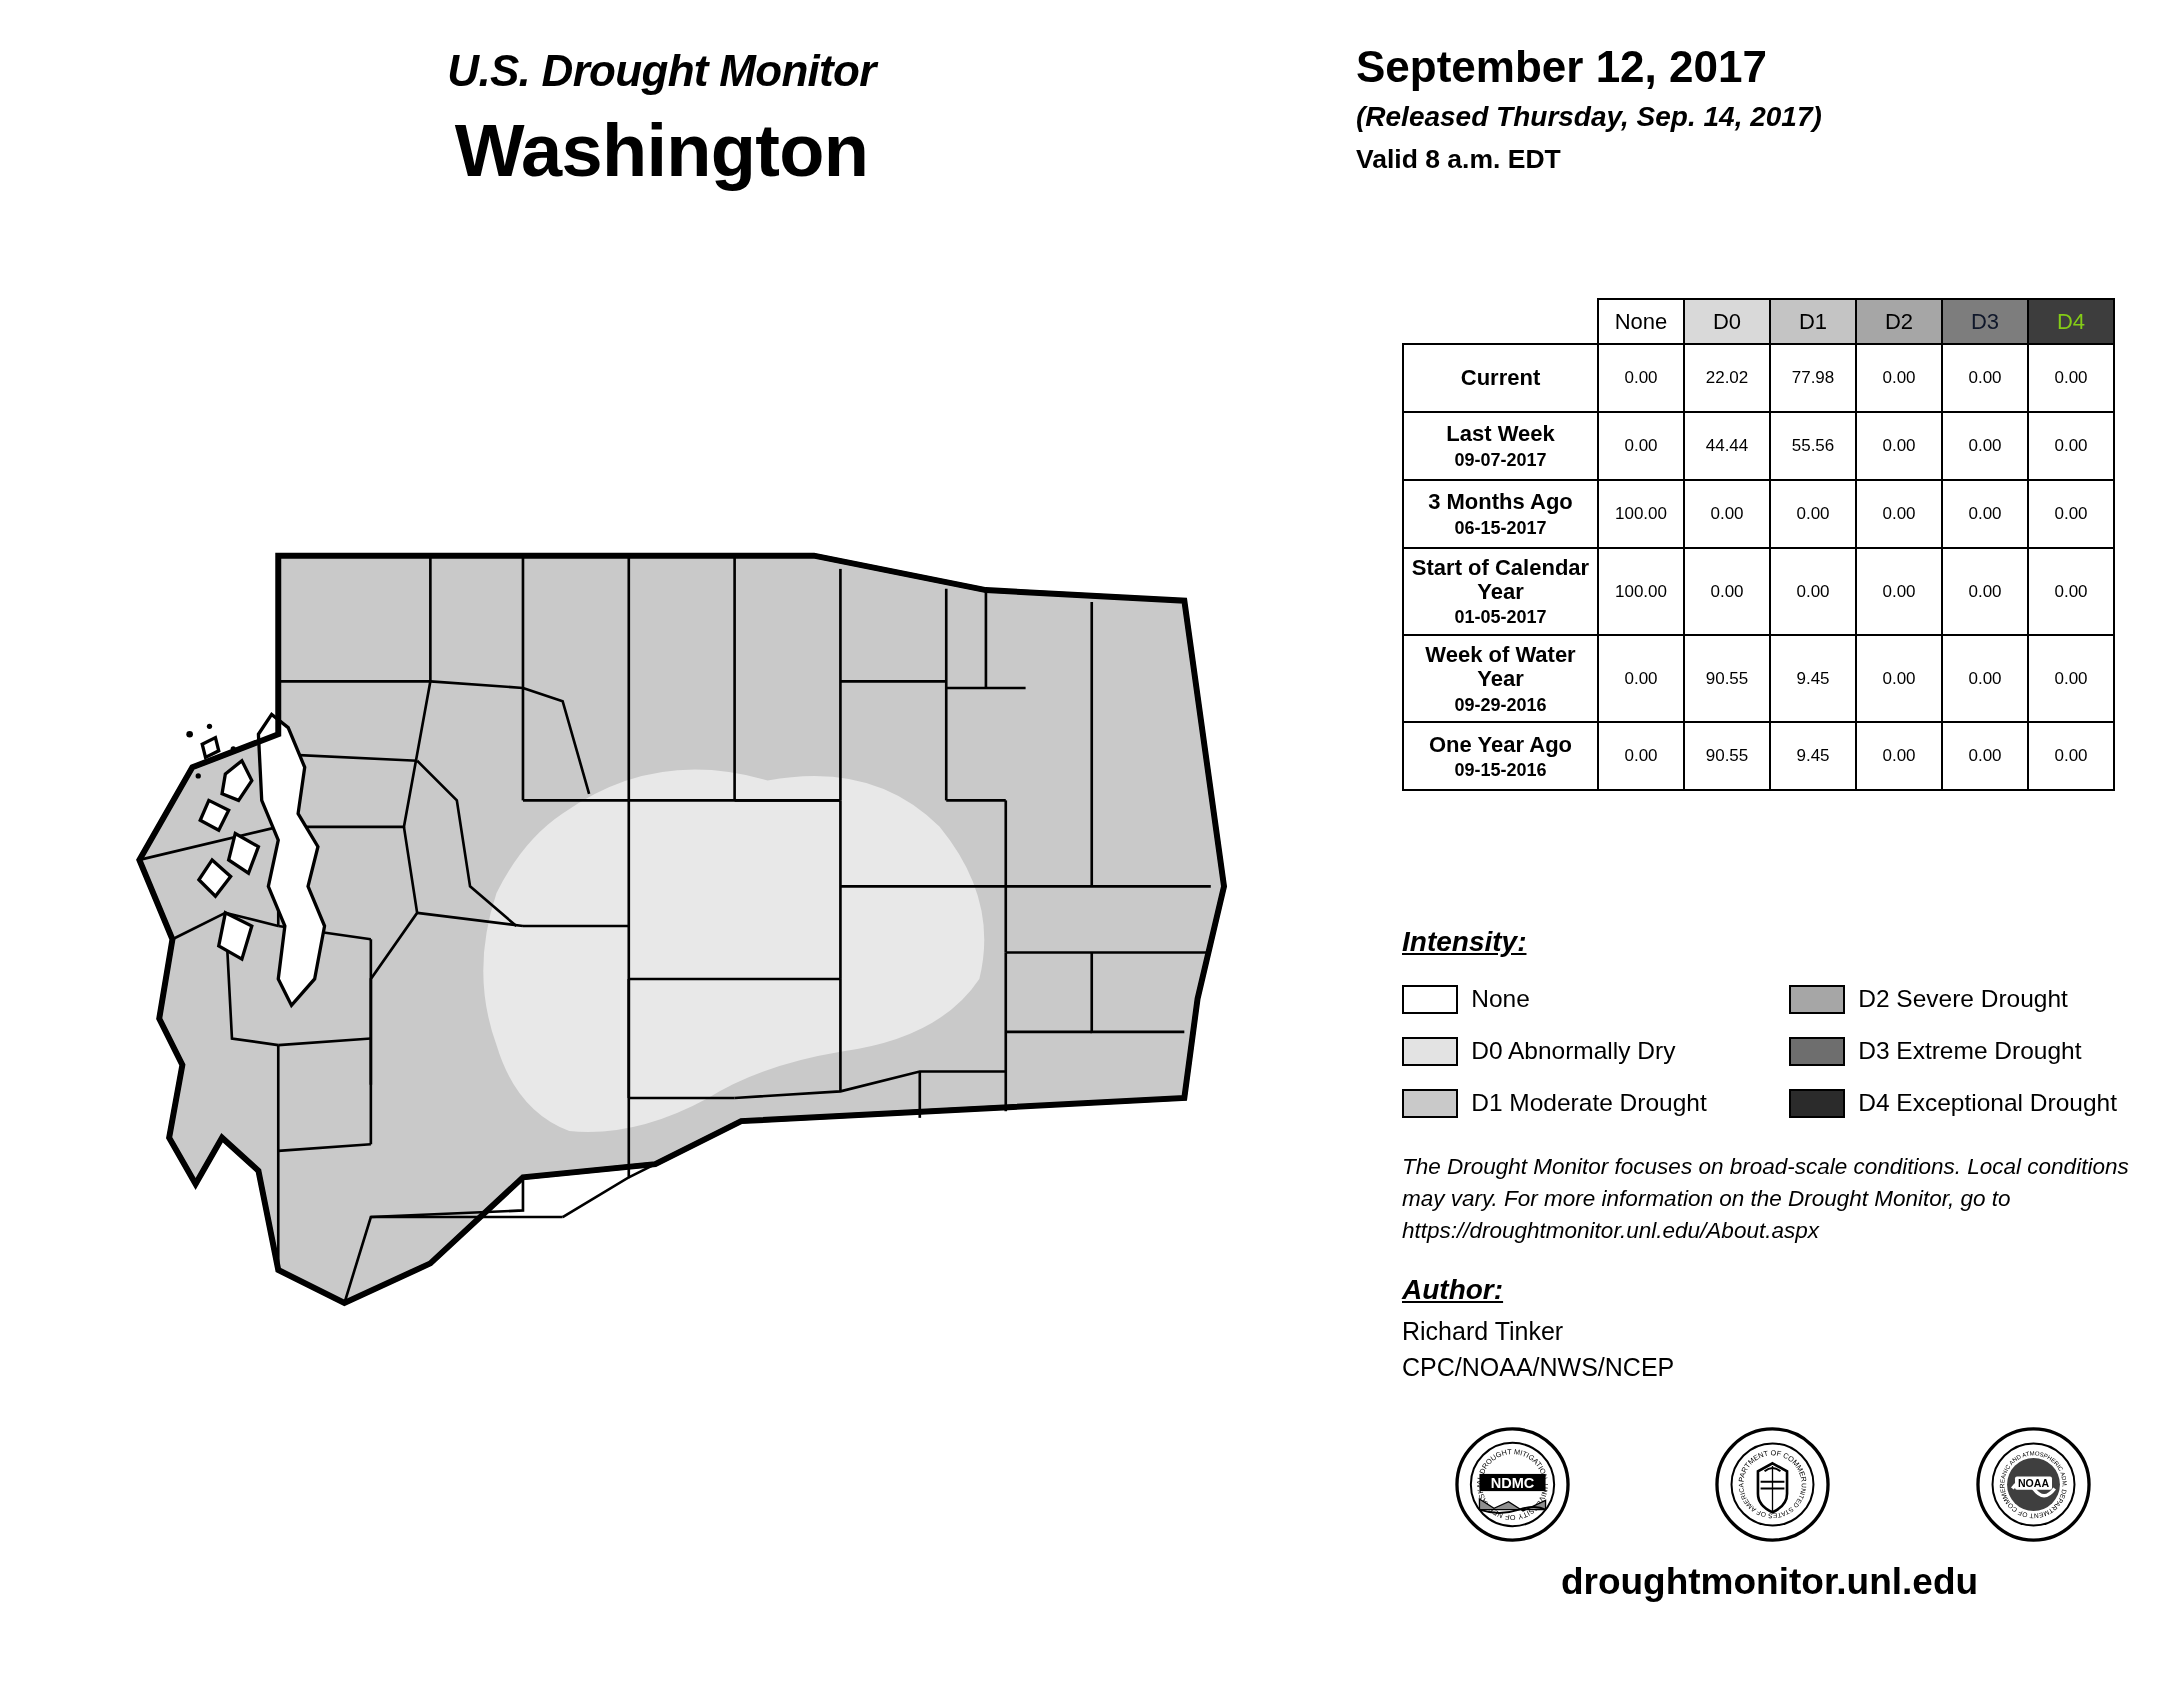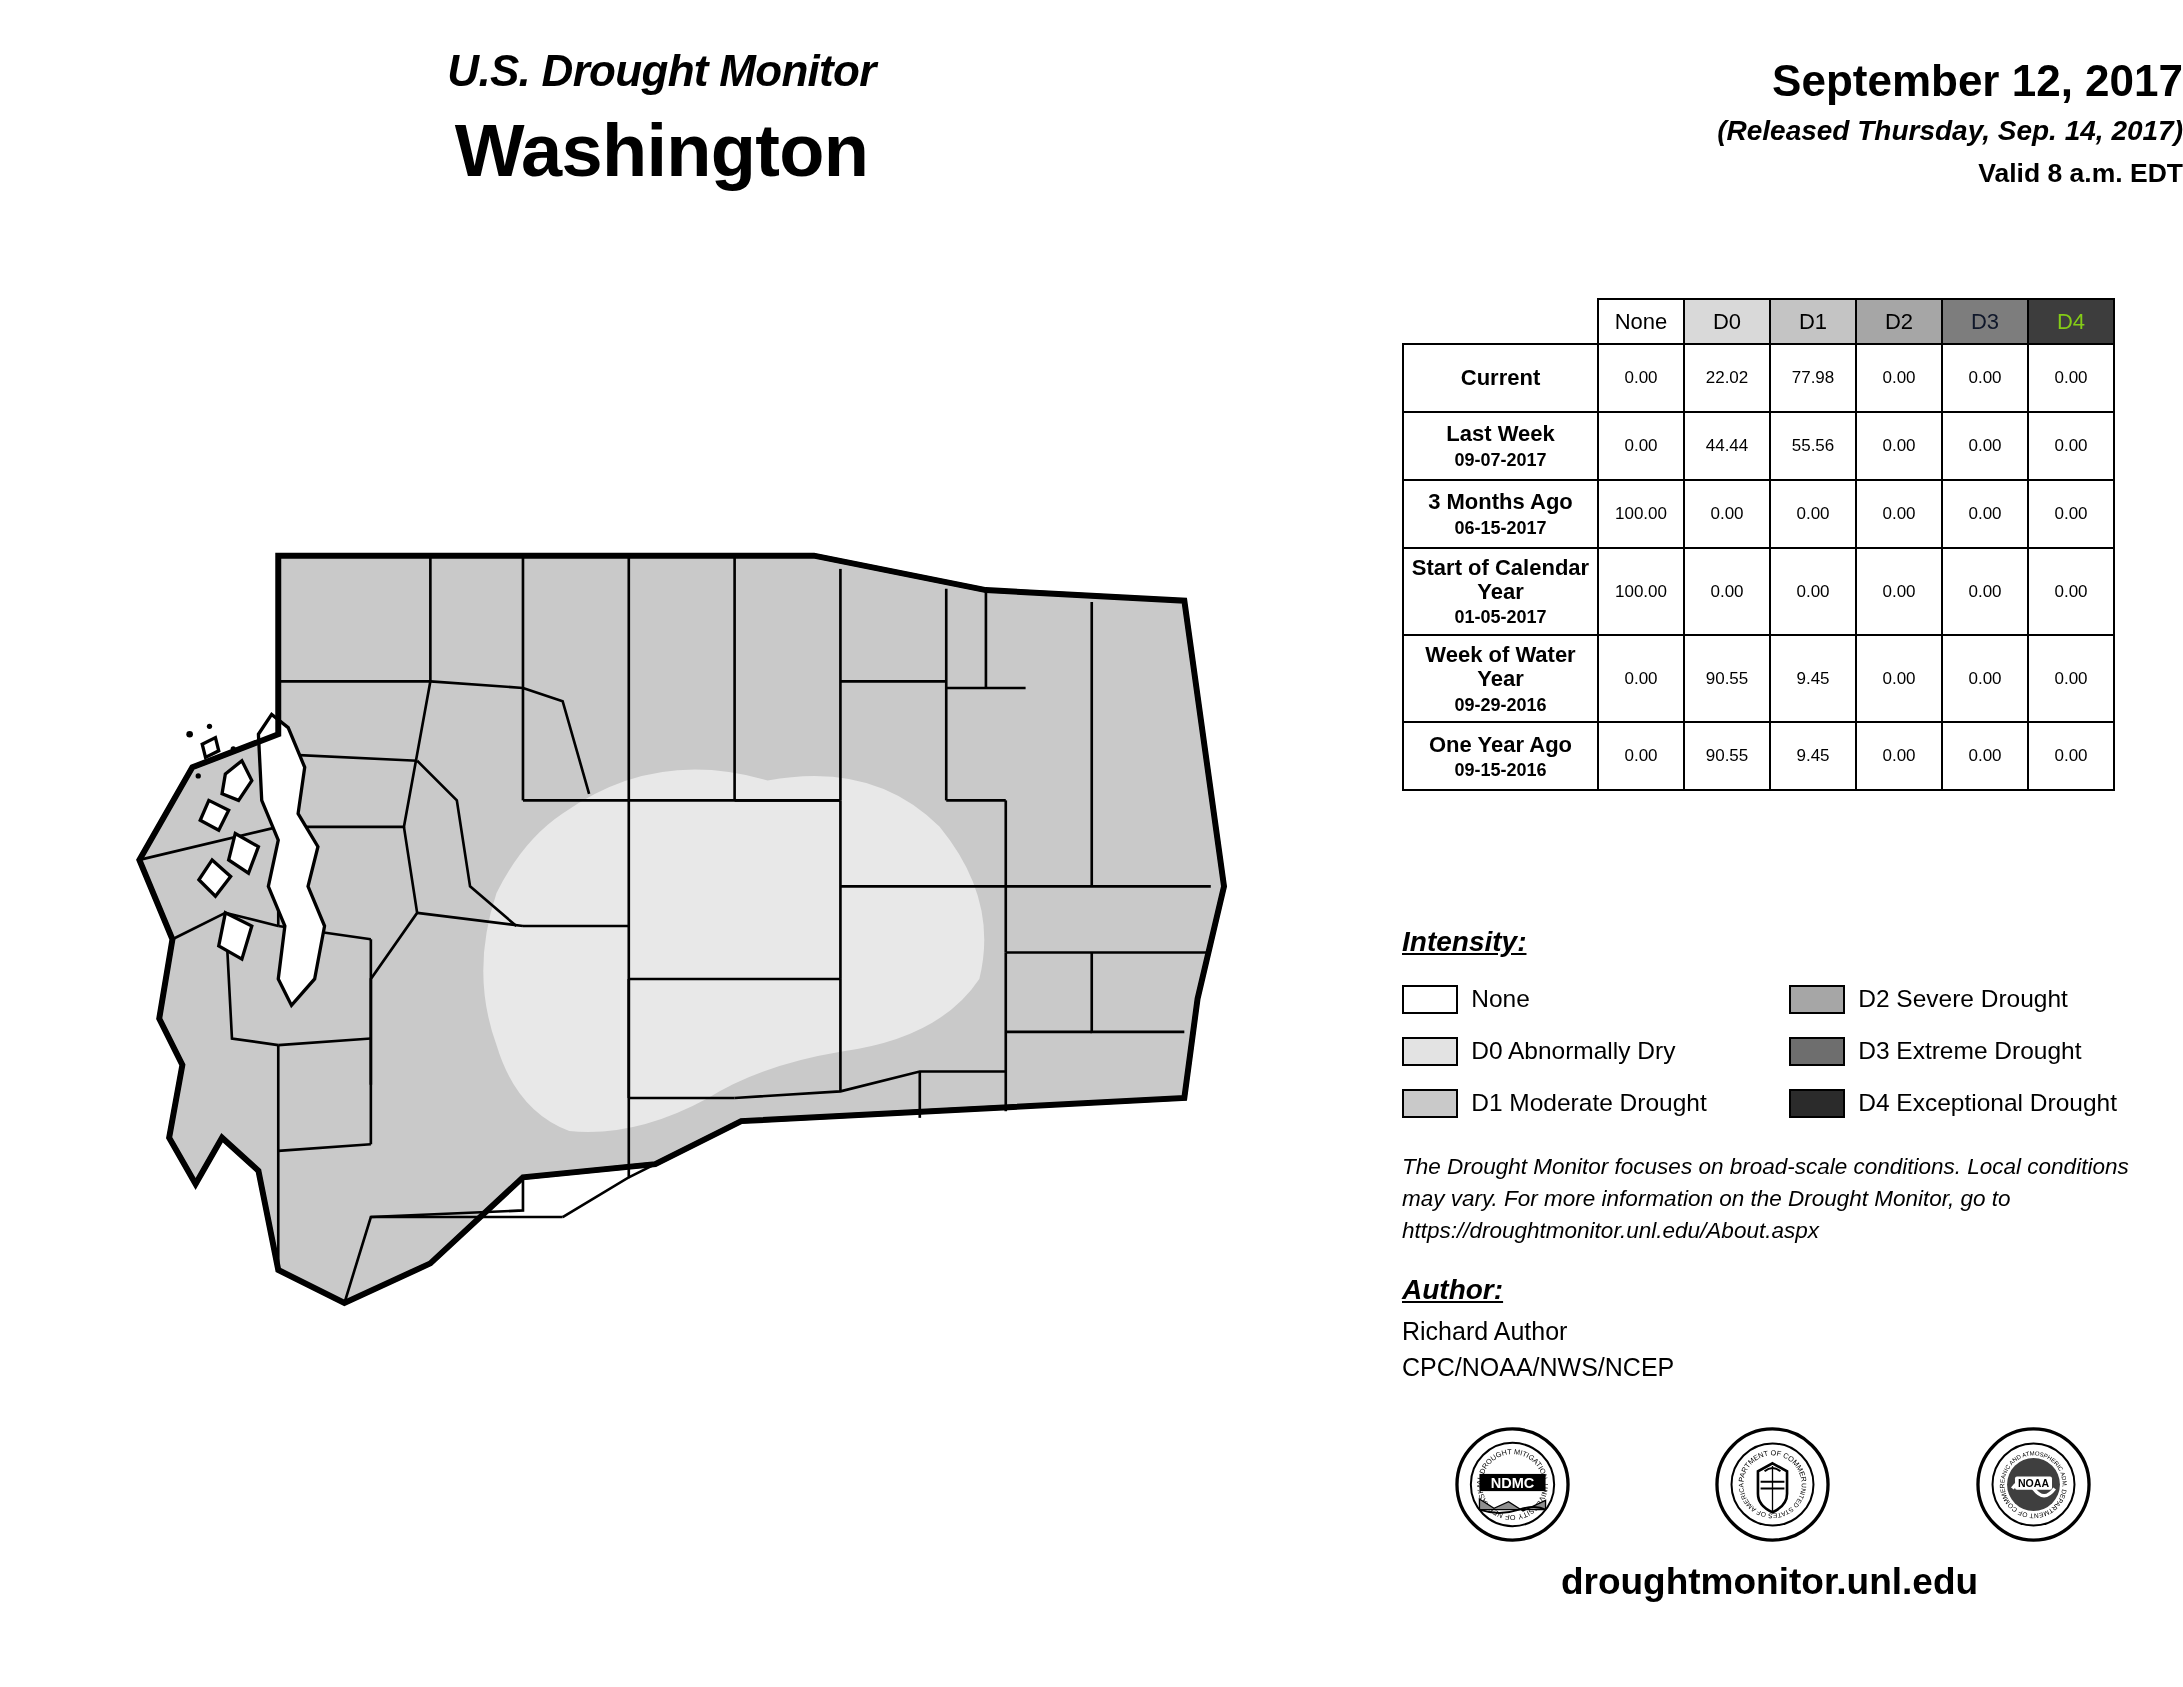--- a/index.html
+++ b/index.html
@@ -61,23 +61,23 @@
   #right-panel {
     position: absolute;
     left: 1356px;
     top: 0;
     width: 827px;
     height: 1687px;
   }
   #date-block {
     position: absolute;
     left: 0;
-    top: 56px;
+    top: 42px;
     width: 827px;
-    text-align: right;
+    text-align: left;
   }
   #date-main {
     font-size: 44px;
     font-weight: bold;
   }
   #date-released {
     font-size: 28px;
     font-weight: bold;
     font-style: italic;
     margin-top: 9.3px;
@@ -449,21 +449,21 @@
     </div>
     <div class="legend-row">
       <div class="swatch" style="background:#2b2b2b"></div>
       <div class="legend-label">D4 Exceptional Drought</div>
     </div>
   </div>
 
   <div id="disclaimer">The Drought Monitor focuses on broad-scale conditions. Local conditions may vary. For more information on the Drought Monitor, go to https://droughtmonitor.unl.edu/About.aspx</div>
 
   <div id="author-title">Author:</div>
-  <div id="author-name">Richard Author</div>
+  <div id="author-name">Richard Tinker</div>
   <div id="author-org">CPC/NOAA/NWS/NCEP</div>
 
   <div id="logos">
 
 
     <div class="logo">
       <svg width="119" height="119" viewBox="0 0 180 180" xmlns="http://www.w3.org/2000/svg">
         <circle cx="90" cy="90" r="84" fill="#ffffff" stroke="#000000" stroke-width="5"></circle>
         <circle cx="90" cy="90" r="63" fill="#ffffff" stroke="#000000" stroke-width="3"></circle>
         <path id="ndmcTop" d="M90 34 m-46 56 a46 46 0 0 1 92 0" fill="none"></path>

